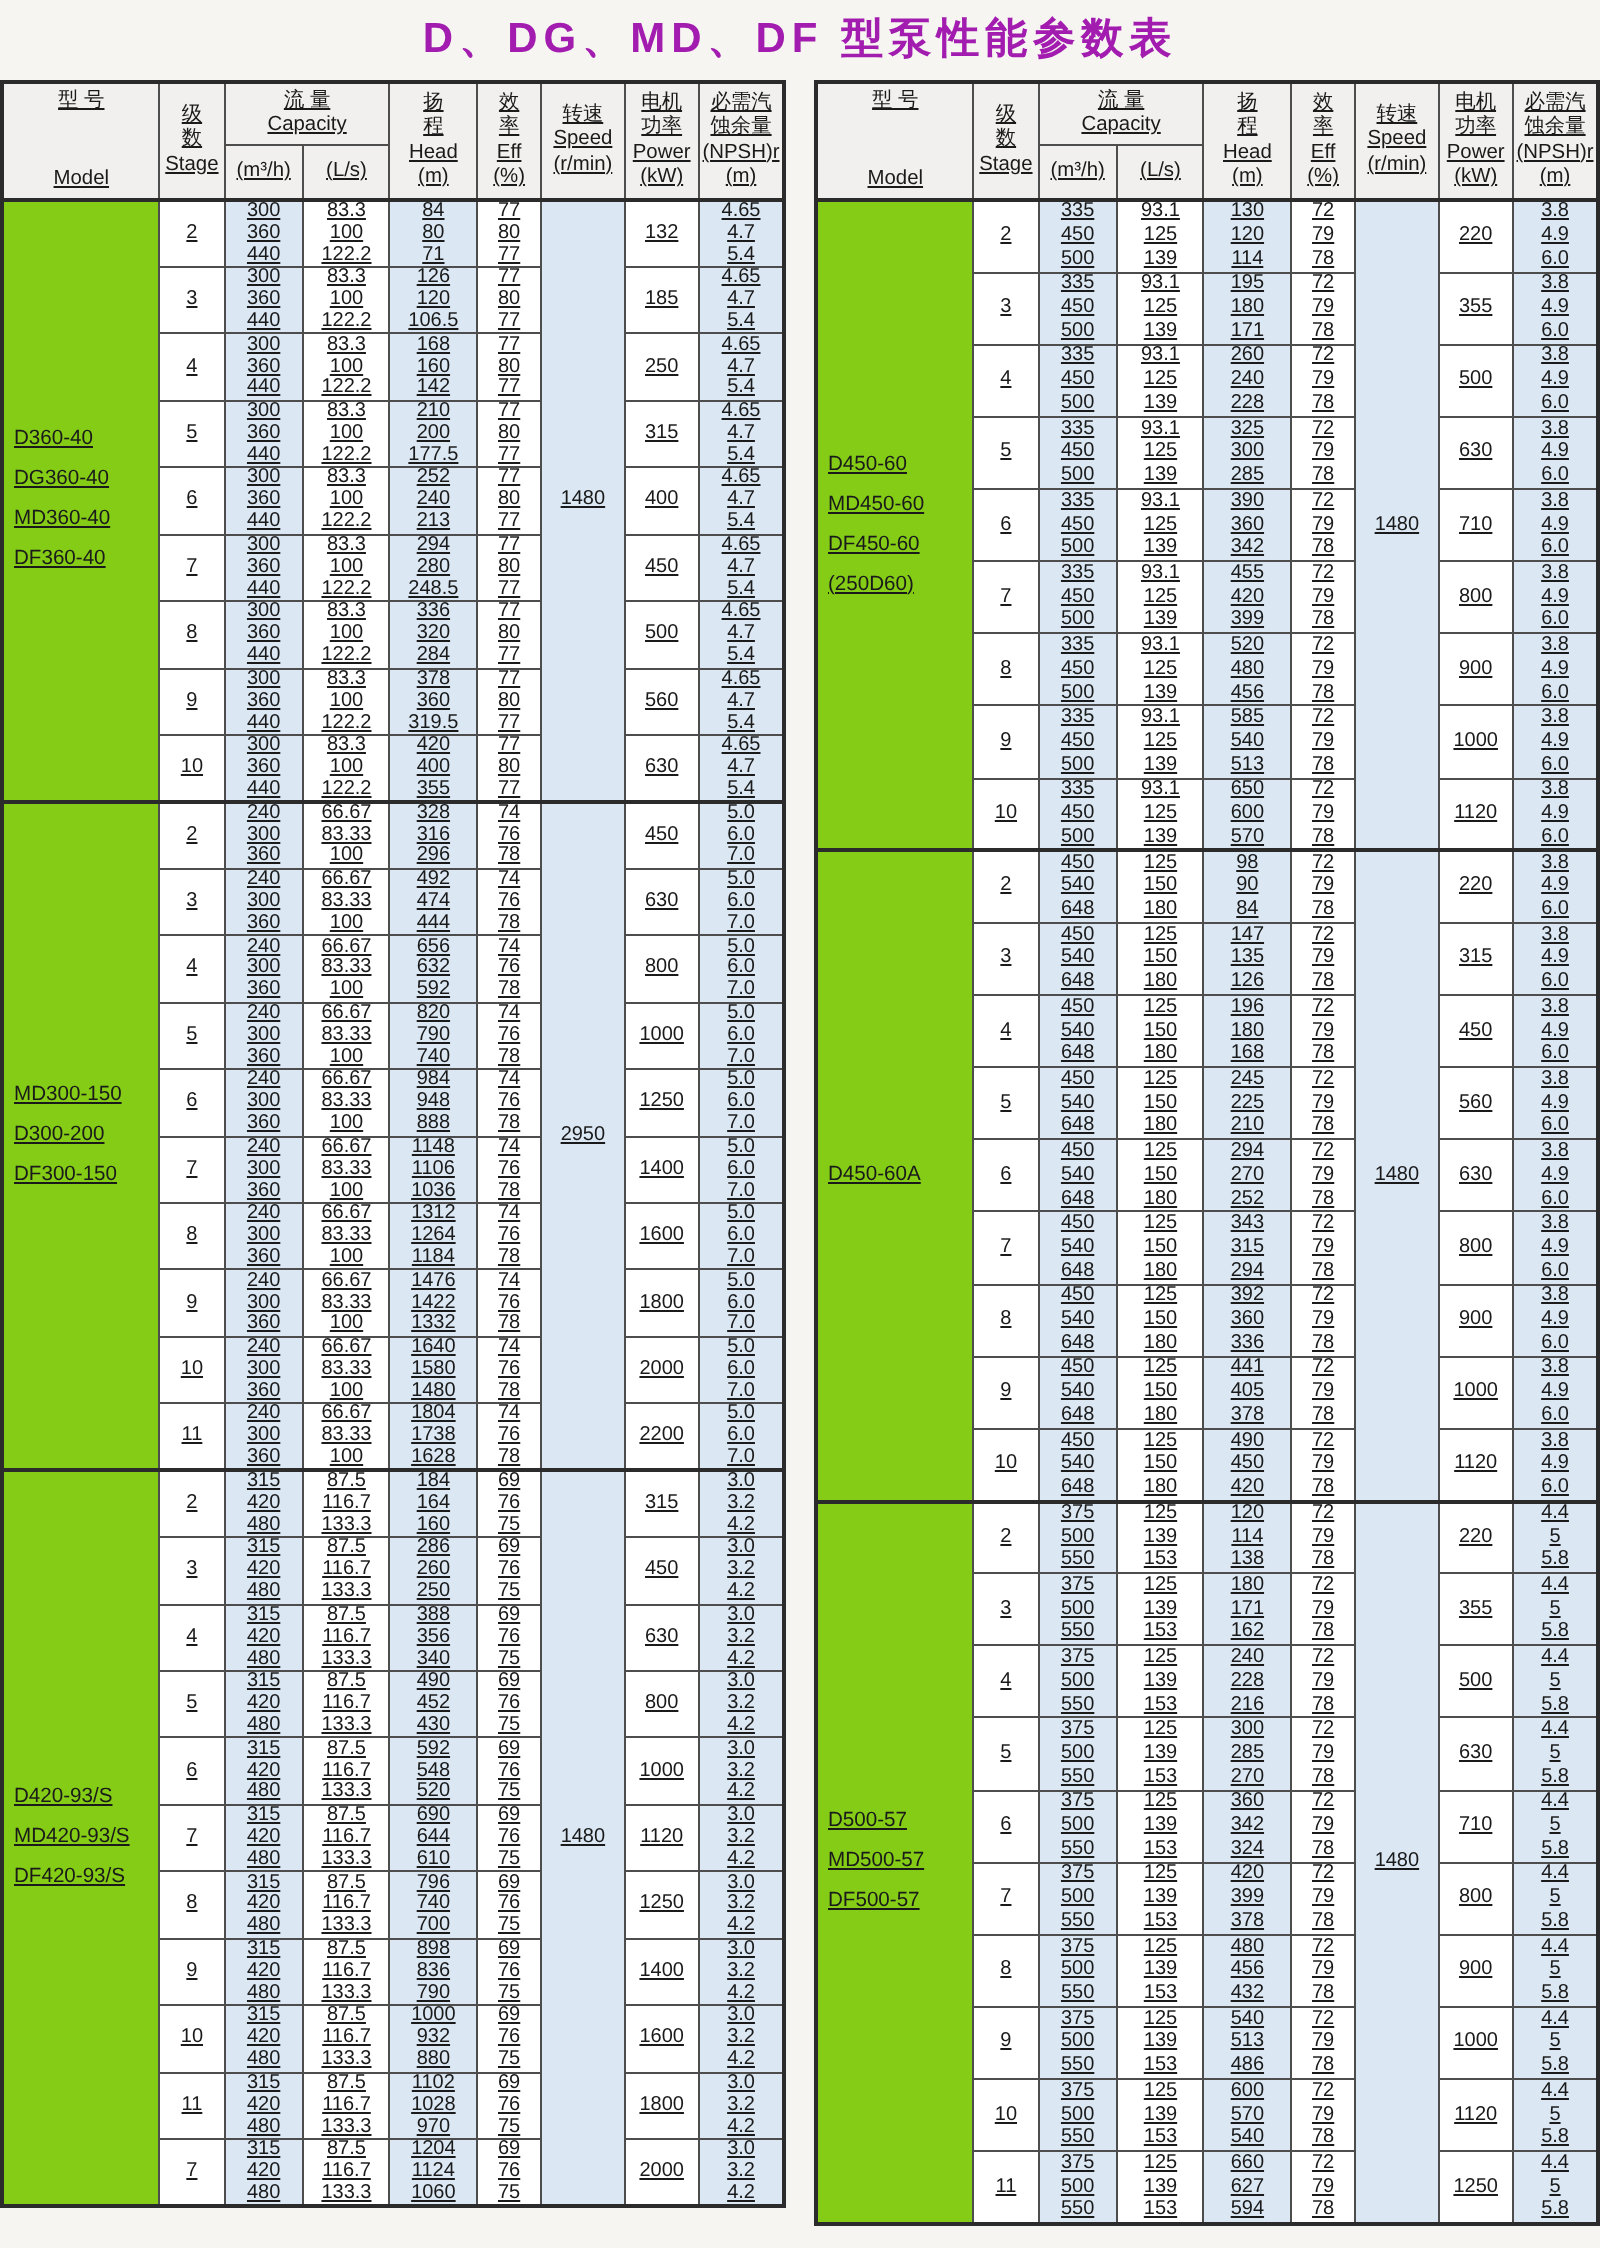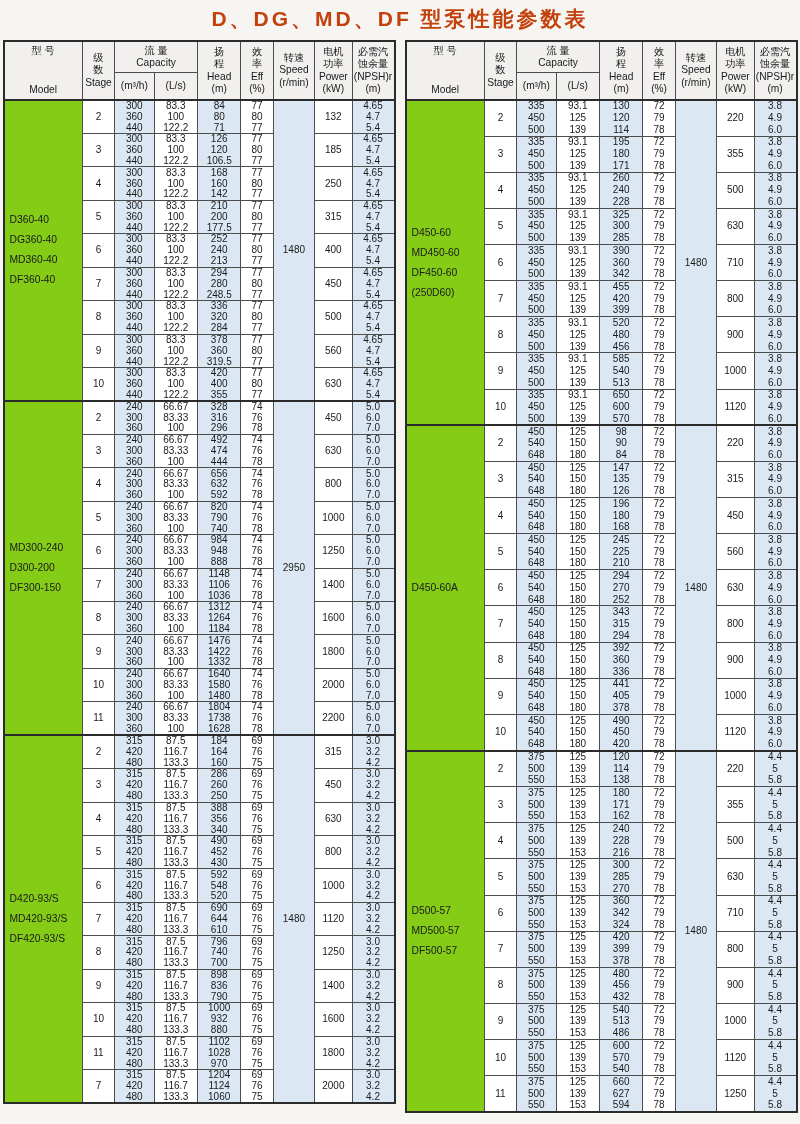--- a/index.html
+++ b/index.html
@@ -6,31 +6,32 @@
   body {
     width:800px; height:1124px;
     background:#f7f5f1;
     font-family:"Liberation Sans","DejaVu Sans",sans-serif;
     color:#1a1a1a;
     -webkit-font-smoothing:antialiased;
   }
   .page { padding-top:3px; }
   .title {
     text-align:center;
-    color:#c2410c;
+    color:#a21caf;
     font-size:21px;
     font-weight:bold;
     letter-spacing:3px;
     margin:2px 0 7px 0;
   }
   .tables {
     display:flex;
     gap:9px;
-    justify-content:center;
+    justify-content:space-between;
     align-items:flex-start;
+    text-decoration:underline;
   }
   table.tbl {
     border-collapse:collapse;
     table-layout:fixed;
     width:393px;
     border:2px solid #2b2b2b;
     background:#ffffff;
   }
   .tbl th {
     background:#f1f0ee;
@@ -343,21 +344,21 @@
           </tr>
           <tr>
             <td class="c-blue">440</td>
             <td>122.2</td>
             <td class="c-blue">355</td>
             <td>77</td>
             <td class="c-blue">5.4</td>
           </tr>
           <tr class="block-start group-start">
             <td class="c-model" rowspan="30">
-              <div class="model-label">MD300-240</div>
+              <div class="model-label">MD300-150</div>
               <div class="model-label">D300-200</div>
               <div class="model-label">DF300-150</div>
             </td>
             <td rowspan="3">2</td>
             <td class="c-blue">240</td>
             <td>66.67</td>
             <td class="c-blue">328</td>
             <td>74</td>
             <td class="c-blue" rowspan="30">2950</td>
             <td rowspan="3">450</td>

